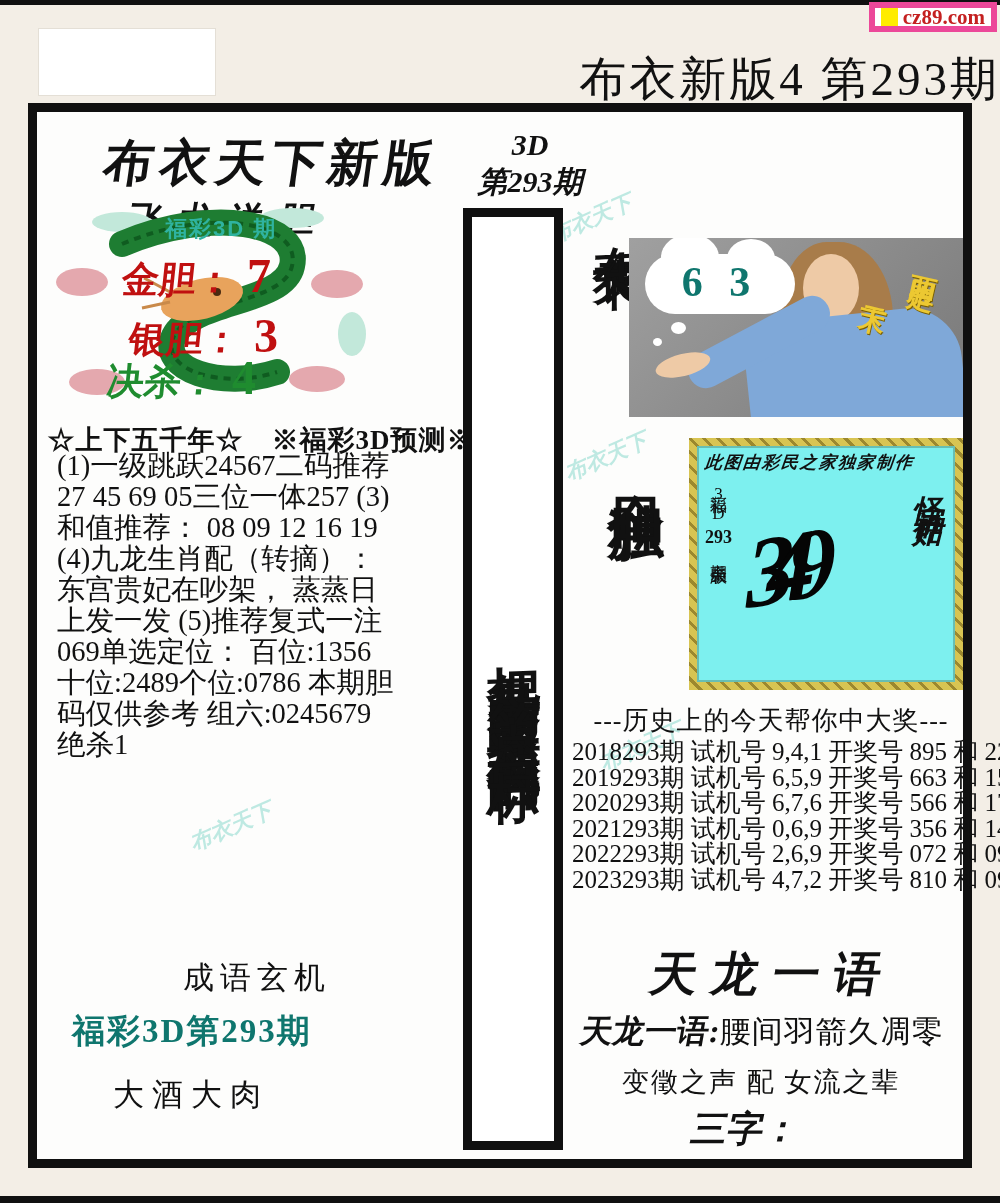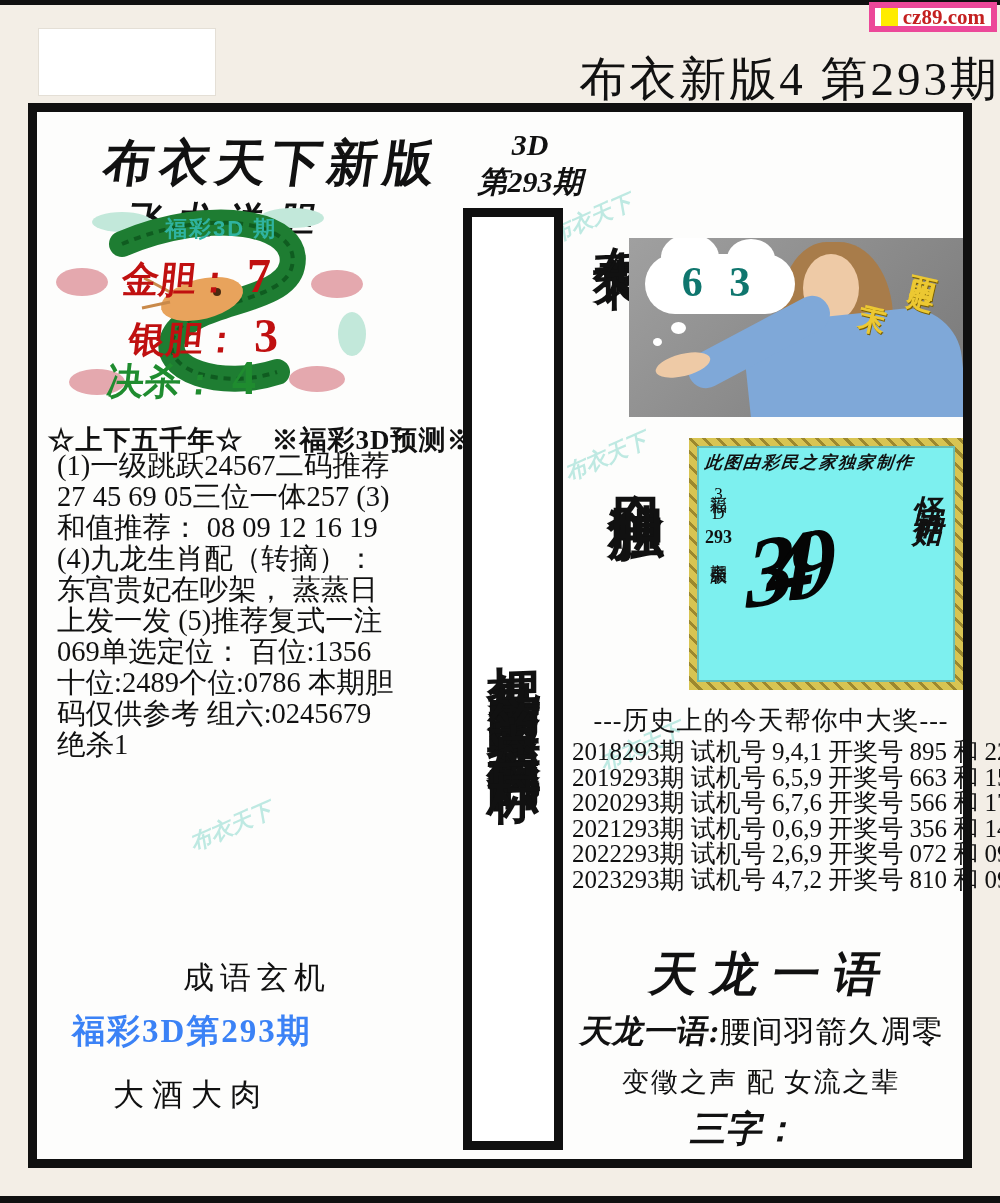--- a/index.html
+++ b/index.html
@@ -39,21 +39,21 @@
   .pred-gold { left:85px; top:136px; color:#c01010; }
   .pred-silver { left:92px; top:196px; color:#c01010; }
   .pred-kill { left:70px; top:238px; color:#1f8c2f; }
   .stars { position:absolute; left:6px; top:286px; width:436px; text-align:center;
            font-size:27px; font-weight:bold; letter-spacing:1px;margin-top:24px; }
   .notes { position:absolute; left:20px; top:338px; width:412px; font-size:28.5px;
            line-height:31px; white-space:pre-line; }
   .idiom-title { position:absolute; left:0; top:845px; width:440px; text-align:center;
                  font-size:31px; letter-spacing:6px; }
   .idiom-issue { position:absolute; left:35px; top:897px; font-size:33px; font-weight:bold;
-                 color:#3b82f6; letter-spacing:2px; }
+                 color:#0f766e; letter-spacing:2px; }
   .idiom-phrase { position:absolute; left:76px; top:962px; font-size:31px; letter-spacing:8px; }
 
   
   .c-badge { position:absolute; left:418px; top:16px; width:150px; text-align:center; }
   .c-badge .b1 { font-size:30px; font-weight:bold; font-style:italic; display:block; }
   .c-badge .b2 { font-size:30px; font-weight:bold; font-style:italic; display:block; }
   .strip { position:absolute; left:426px; top:96px; width:100px; height:942px;
            border:9px solid #101010; background:#fff; display:flex;
            align-items:center; justify-content:center; }
   .strip .slogan { writing-mode:vertical-rl; text-orientation:upright;

